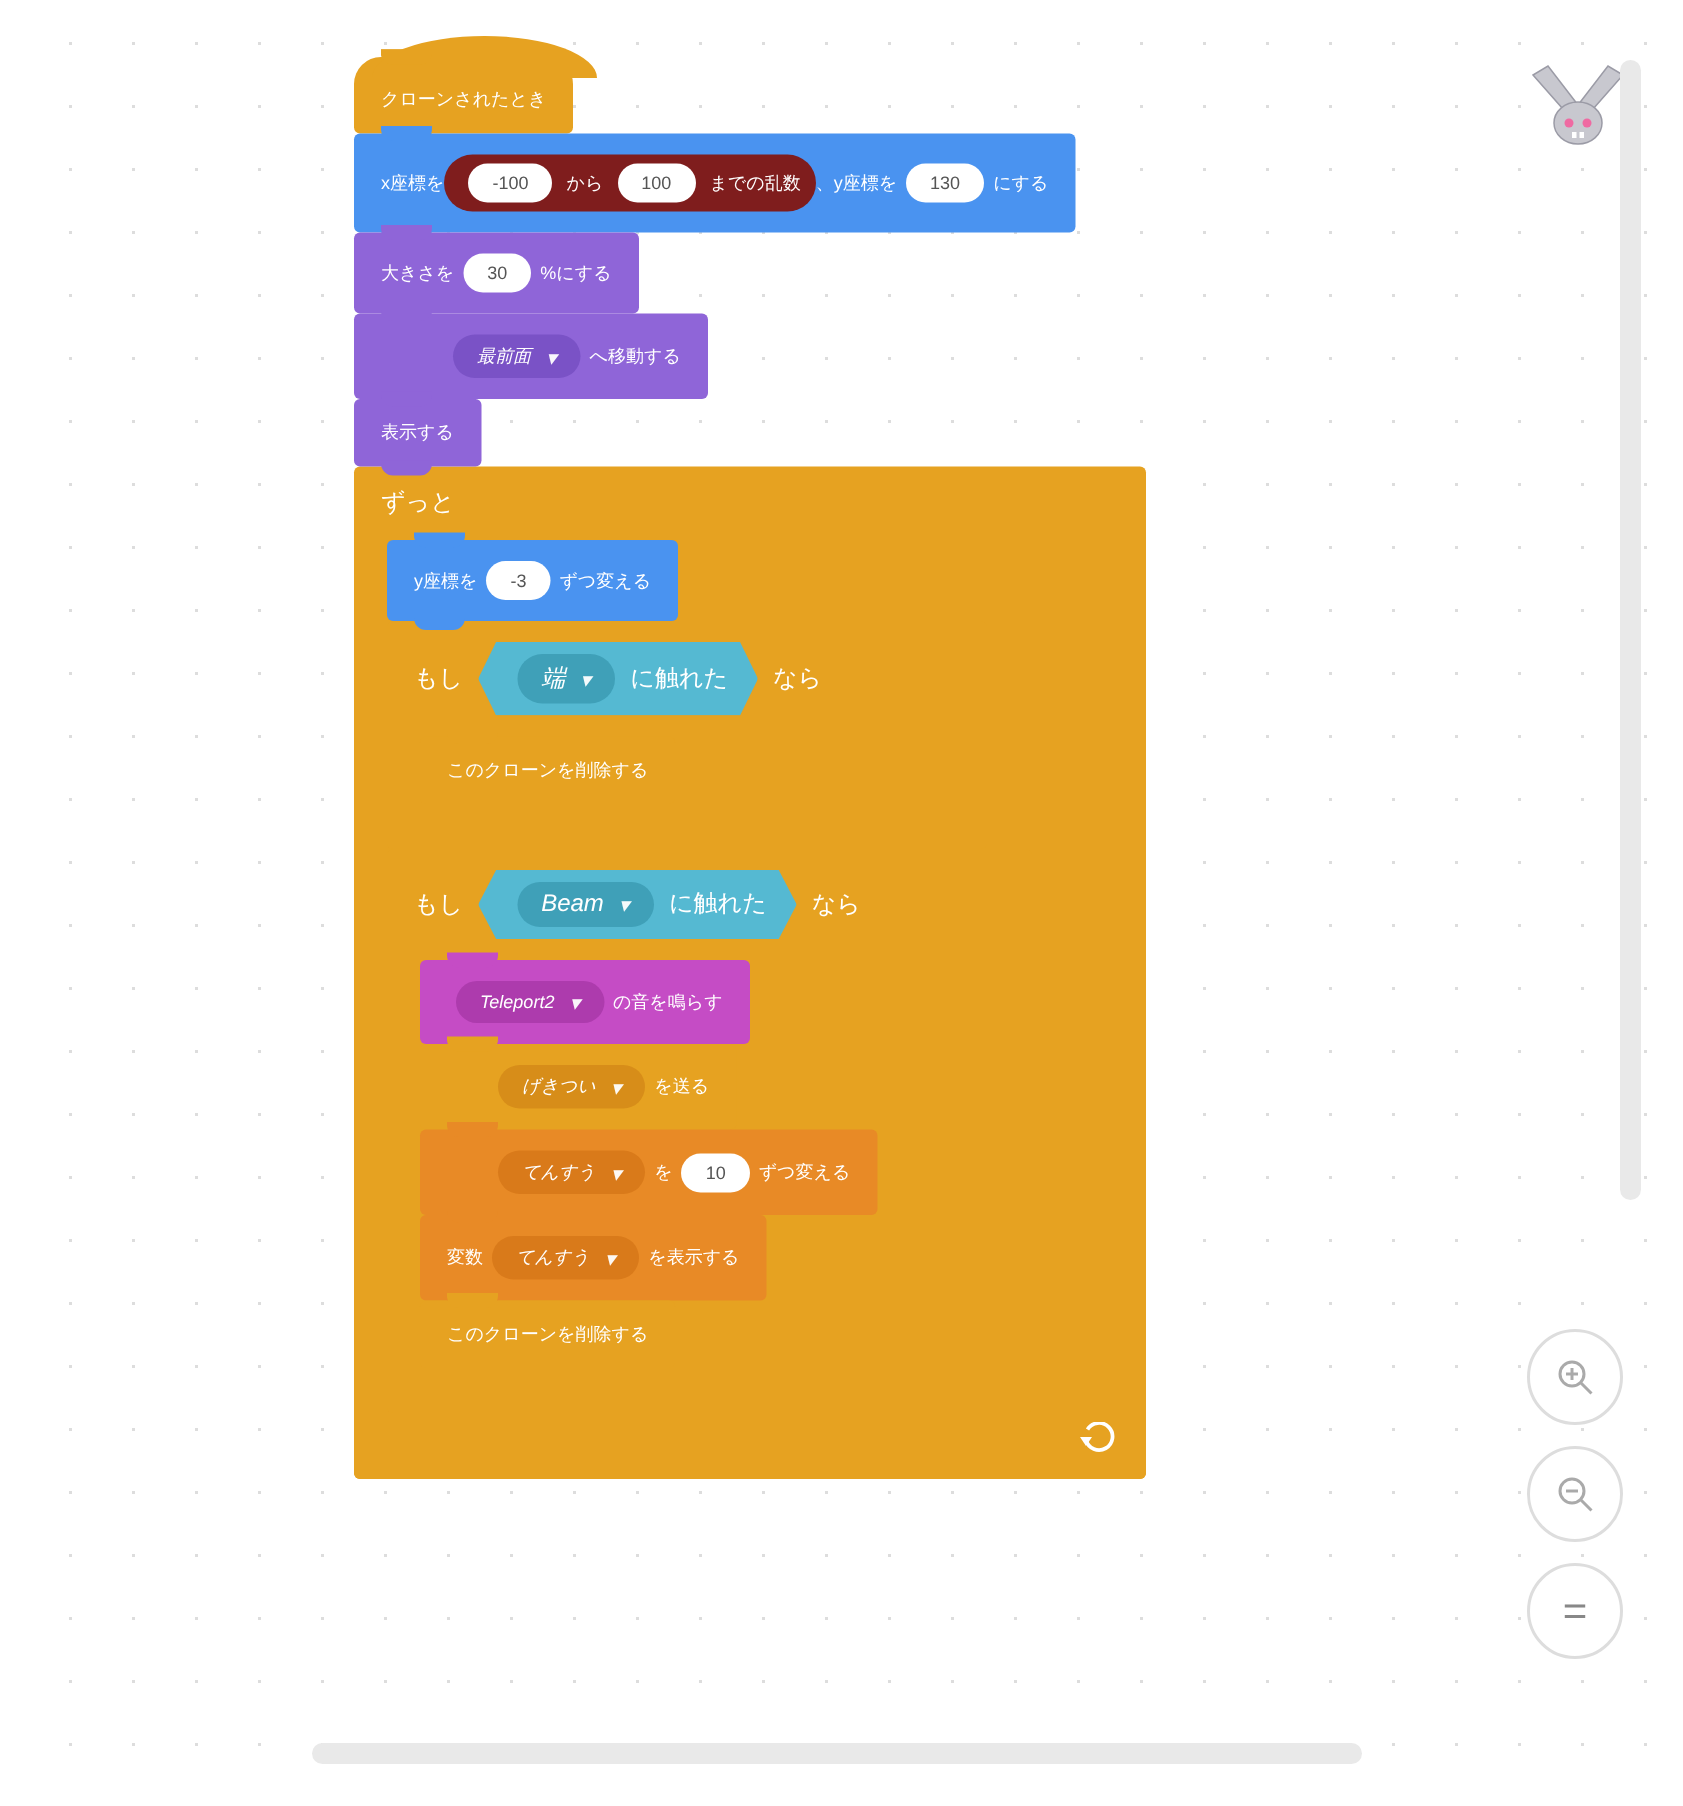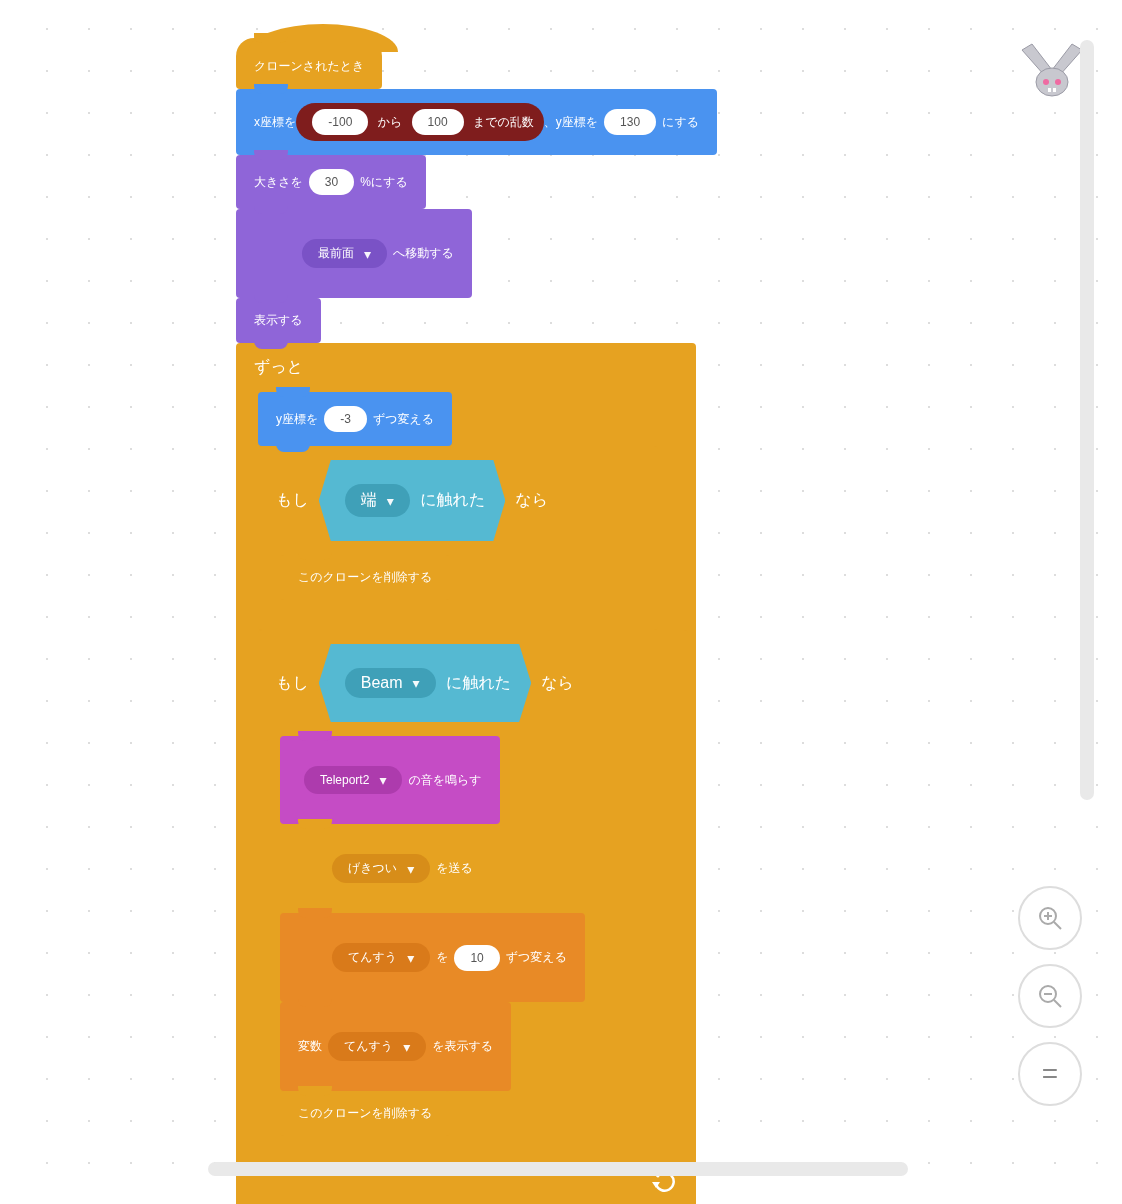--- a/index.html
+++ b/index.html
@@ -73,22 +73,22 @@
     border-radius:50% 50% 0 0 / 100% 100% 0 0;
   }
 
   .cmd { border-radius: 4px; }
   .pill {
     background:#fff; color:#555; font-weight:500;
     padding:6px 16px; border-radius:22px; margin:0 6px;
     display:inline-block; min-width:40px; text-align:center;
   }
   .dd {
-    padding:6px 16px; border-radius:22px; margin:16px 6px;
-    display:inline-flex; align-items:center; gap:6px;
+    padding:6px 16px; border-radius:22px; margin:0 6px;
+    display:inline-flex; align-items:center; gap:6px;font-style:italic;
   }
   .dd-ctl { background:#d78d19; }
   .dd-lk  { background:#7a52c6; }
   .dd-sns { background:#3fa0b8; }
   .dd-snd { background:#ad3bad; }
   .dd-dat { background:#d97a1a; }
   .caret::after{ content:"▾"; font-size:14px; margin-left:4px; opacity:.95;}
 
   .cblock {
     background:#e6a221;
@@ -182,21 +182,21 @@
       </div>
     </div>
 
     <div class="row">
       <div class="block looks cmd notch-top notch-bot">
         <span>表示する</span>
       </div>
     </div>
 
     <div class="row">
-      <div class="cblock notch-top" style="width:460px">
+      <div class="cblock notch-top" style="width:528px">
         <div class="clabel">
           <span>ずっと</span>
         </div>
         <div class="cbody">
 
           <div class="row">
             <div class="block mot cmd notch-top notch-bot">
               <span>y座標を</span>
               <span class="pill">-3</span>
               <span>ずつ変える</span>

